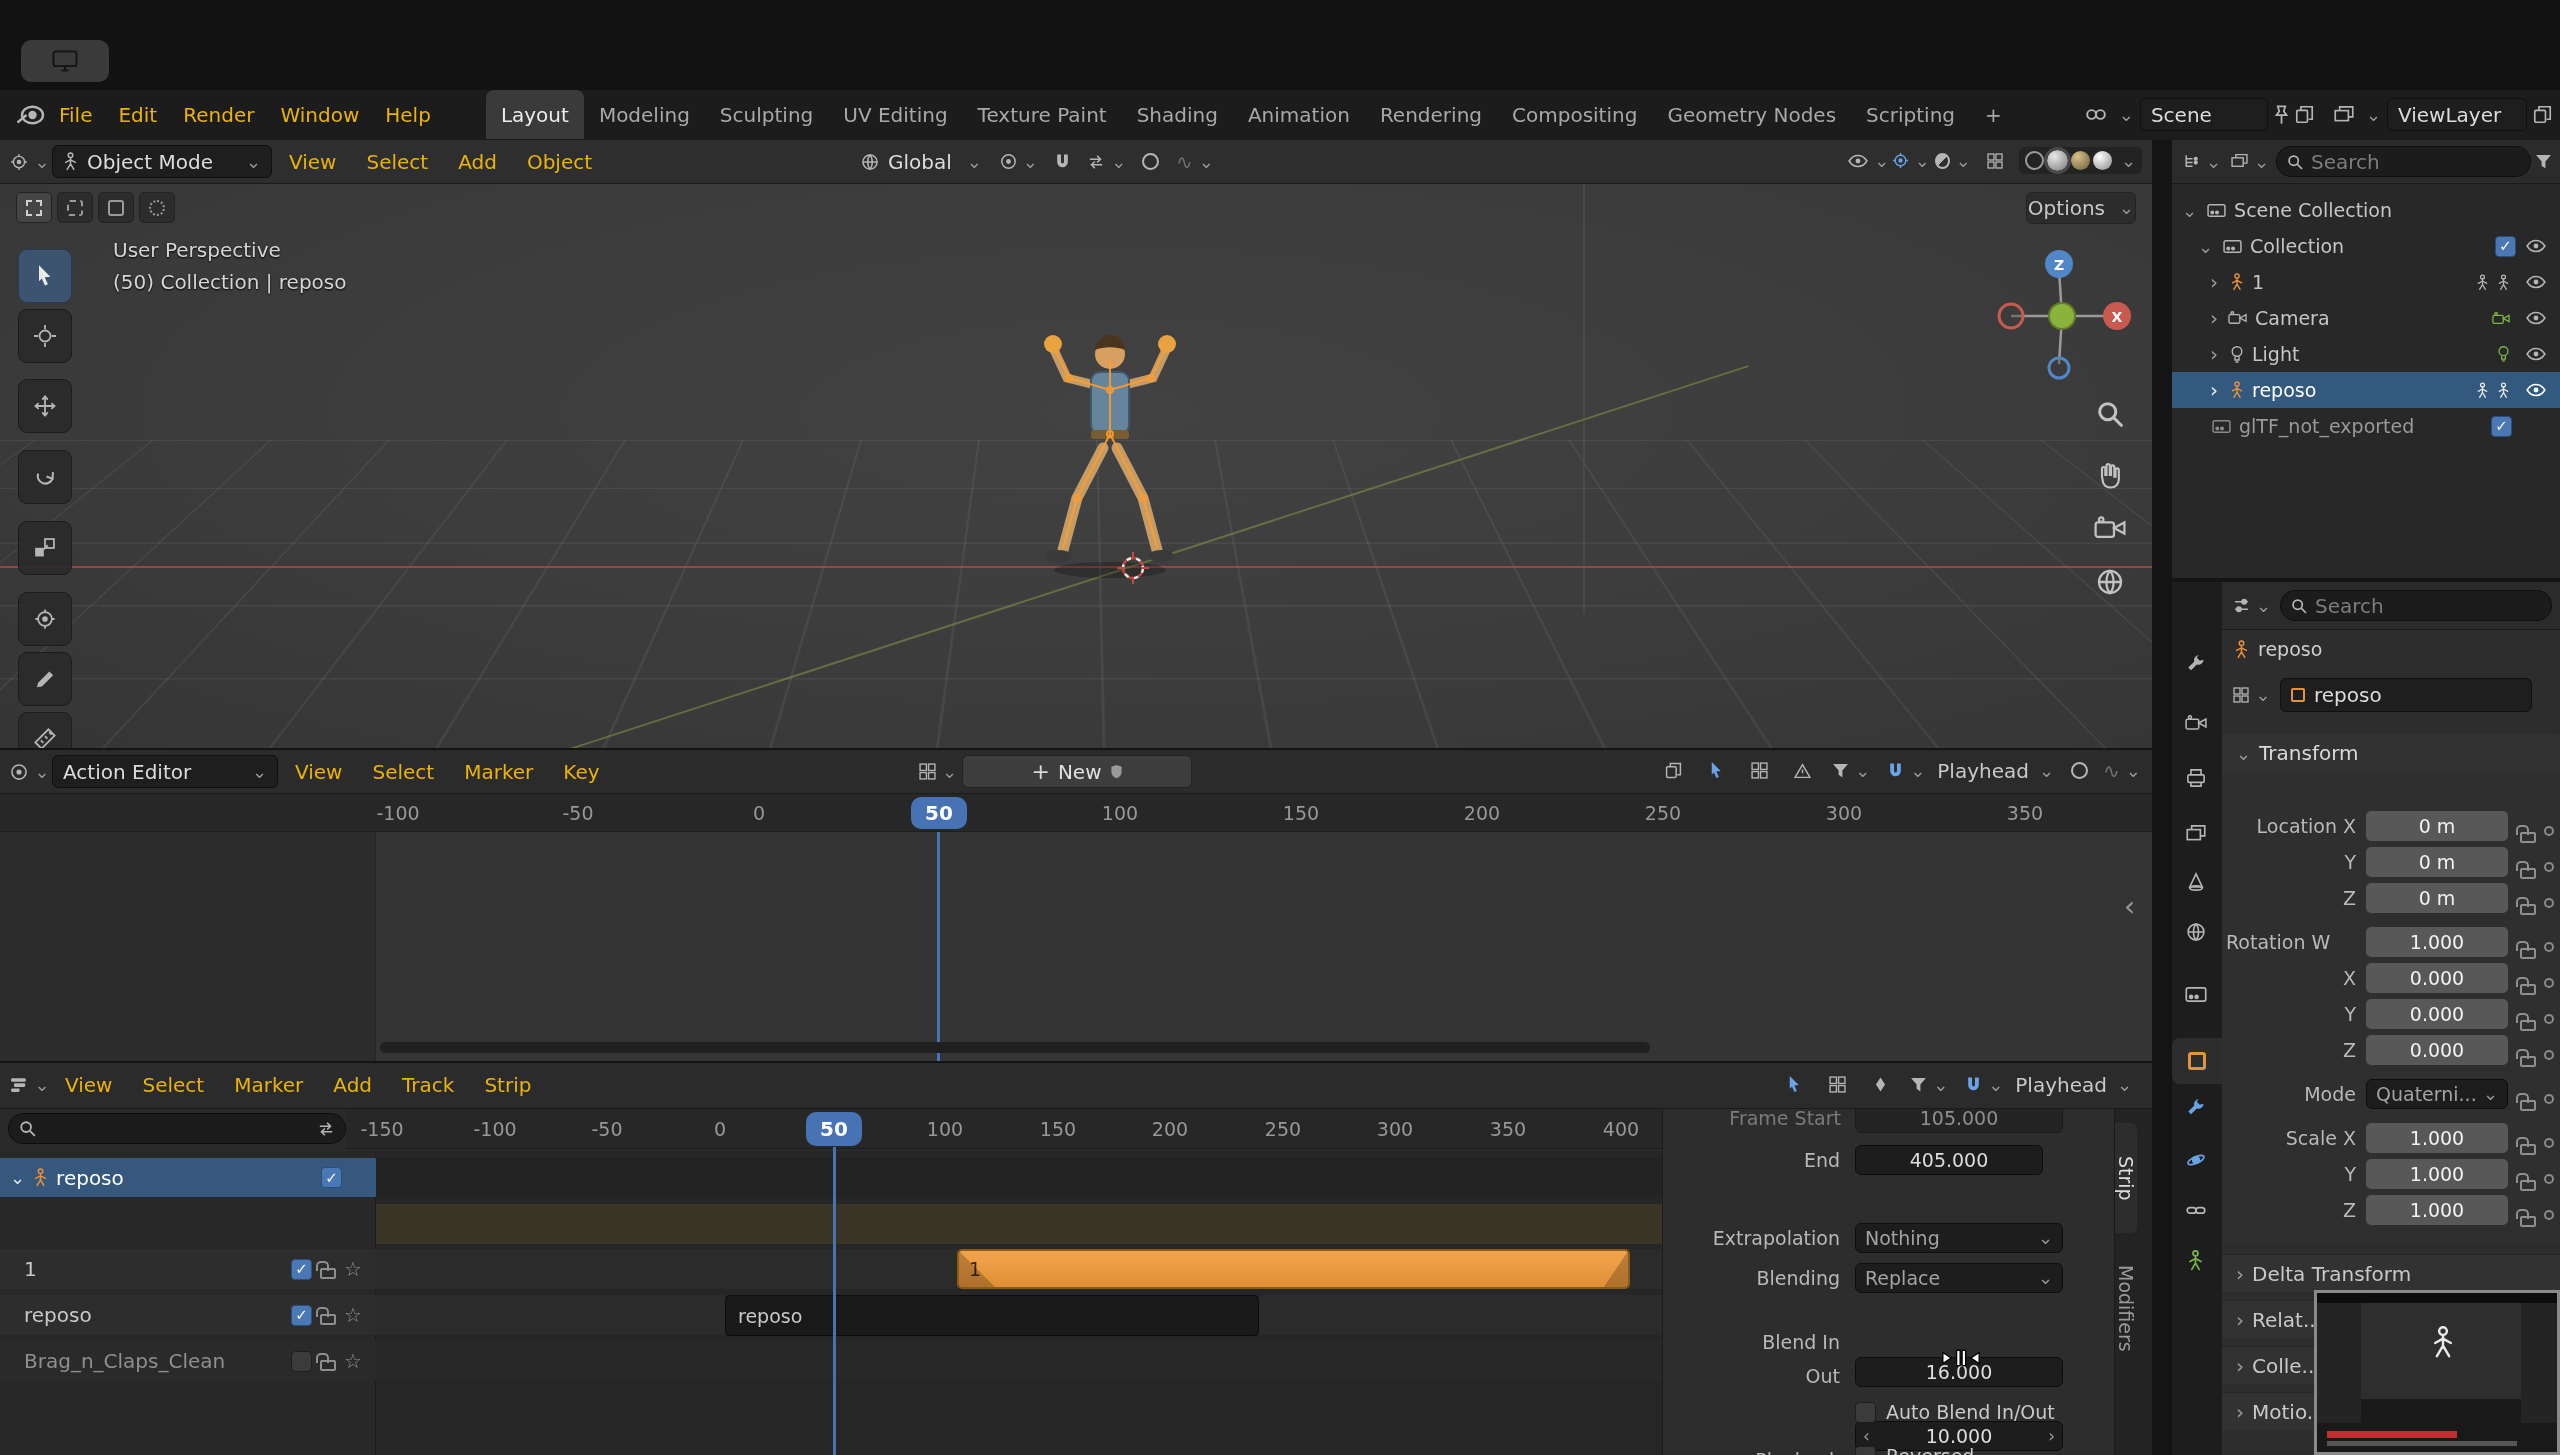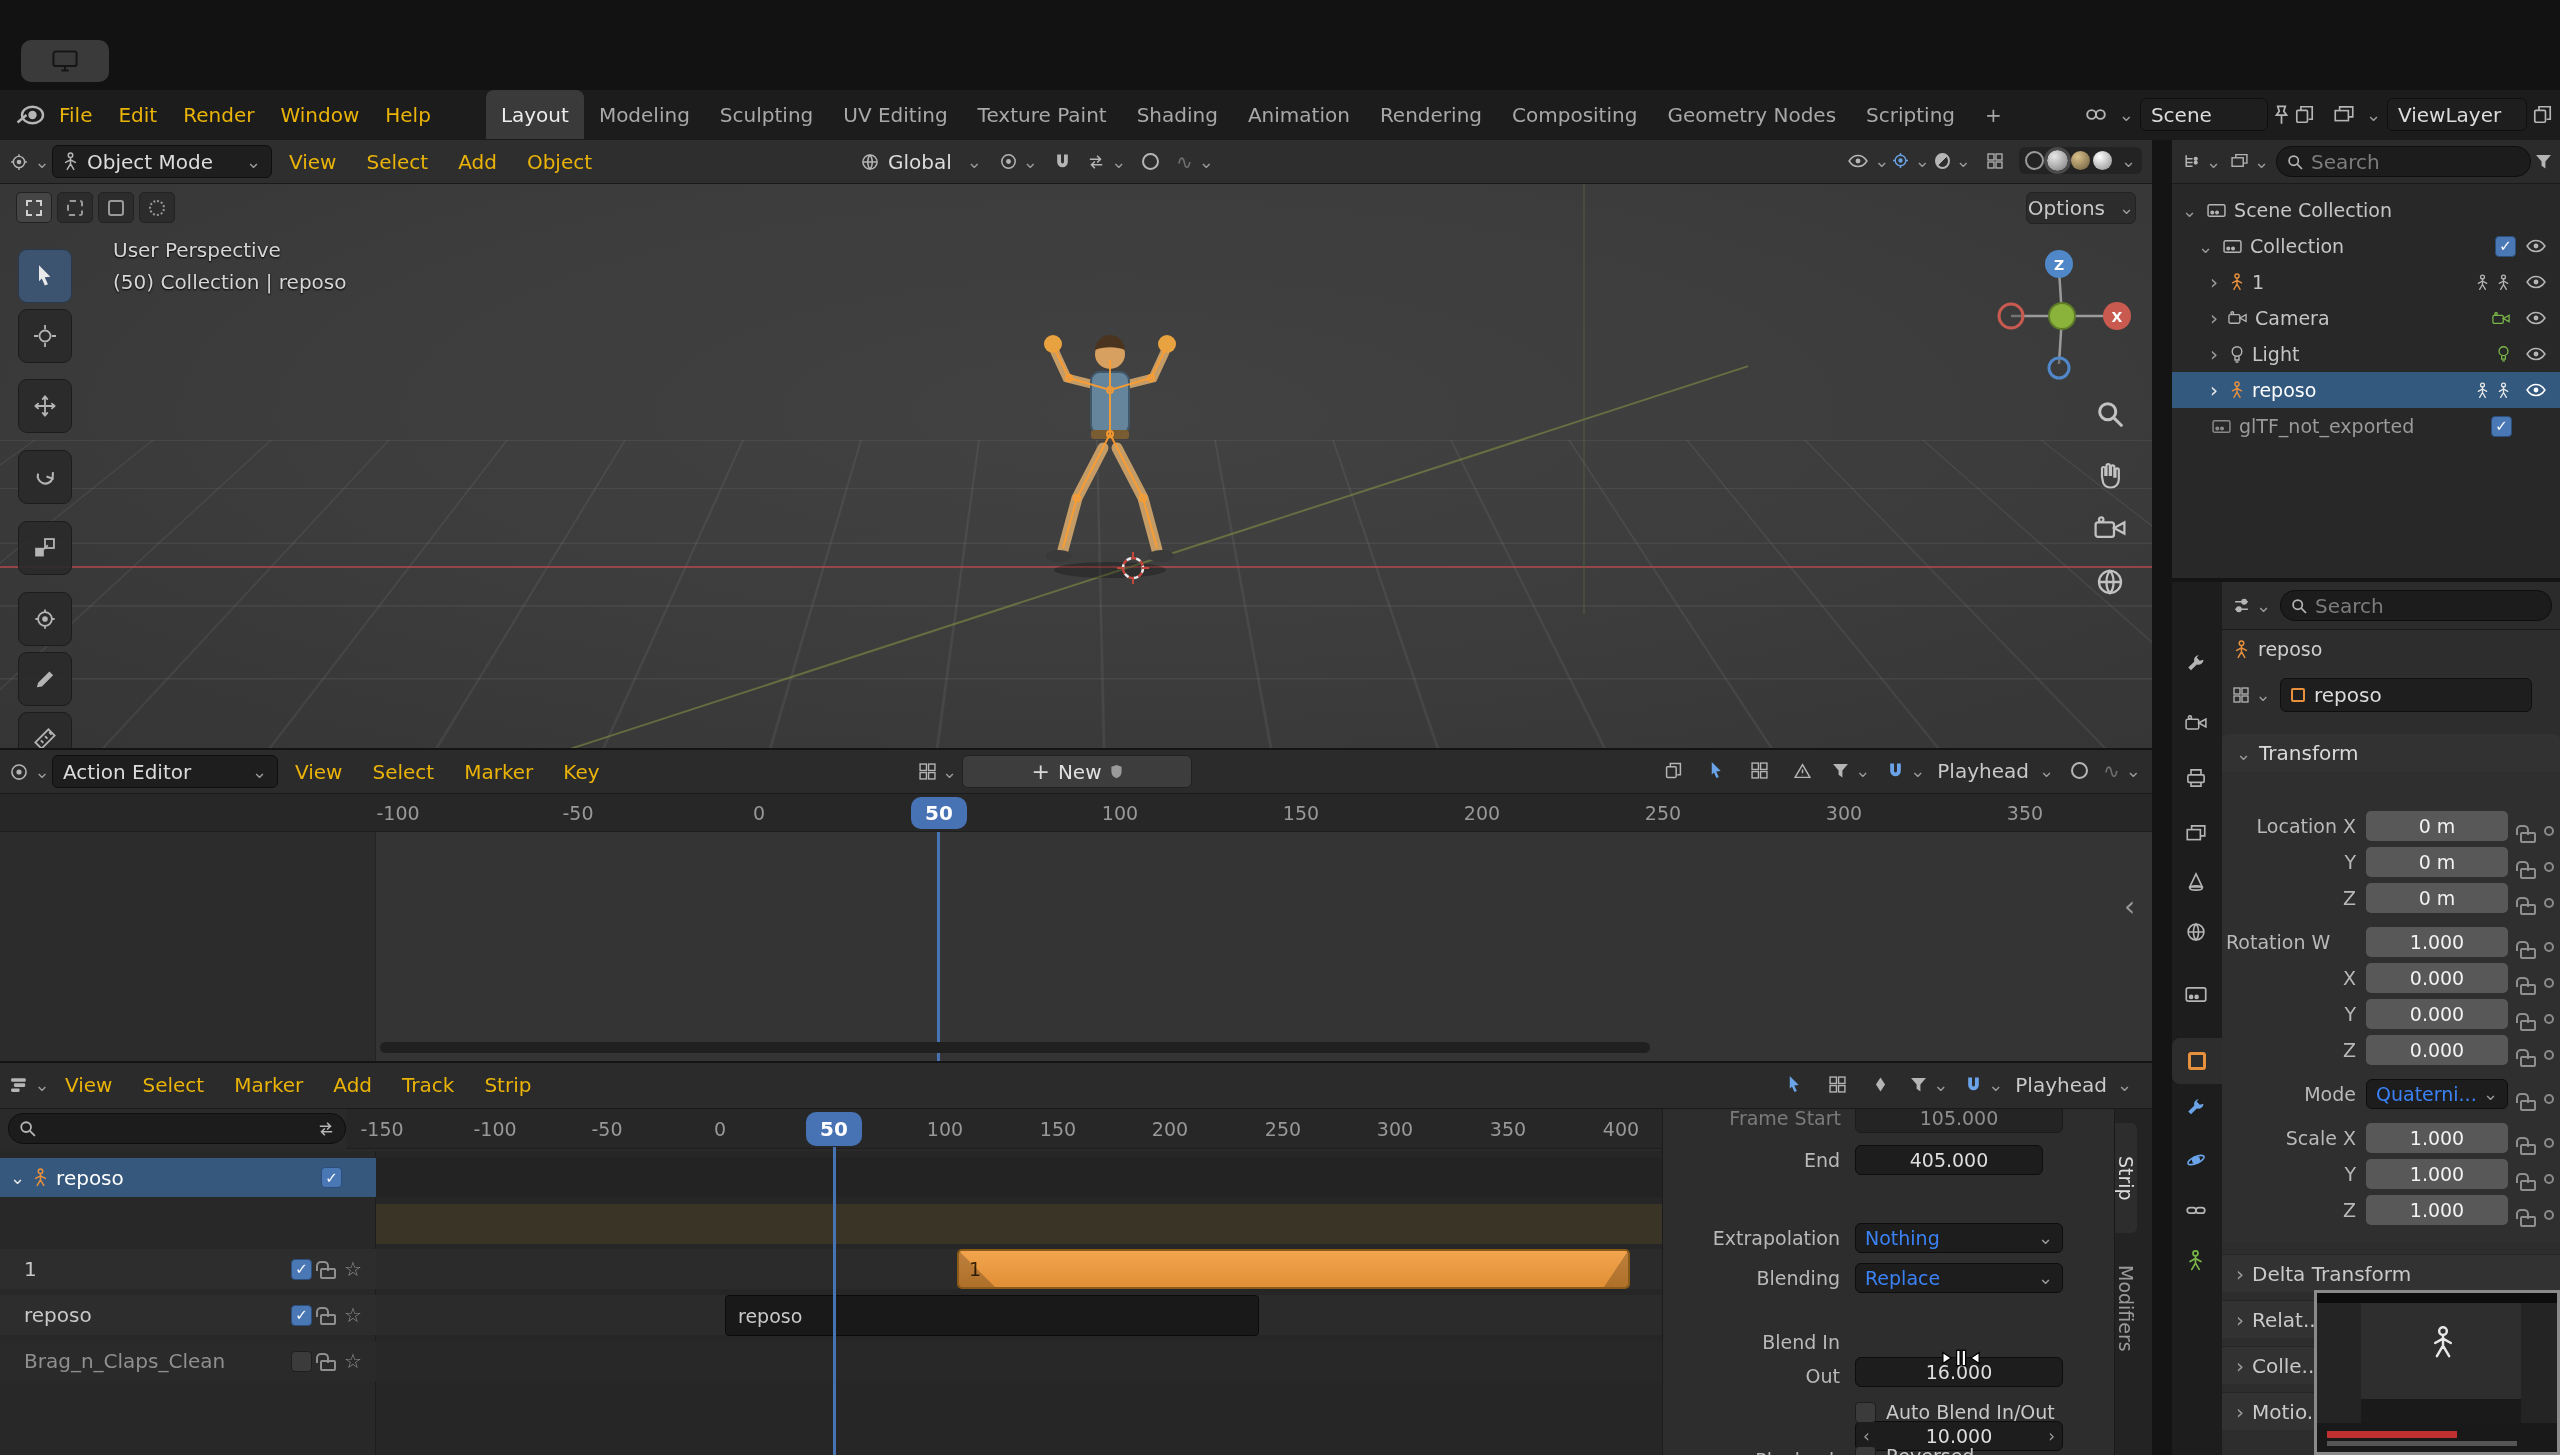--- a/index.html
+++ b/index.html
@@ -28,21 +28,21 @@
   .cb.on::after{content:"\2713";position:absolute;inset:0;display:flex;align-items:center;justify-content:center;color:#fff;font-size:15px}
   .lockico{width:16px;height:11px;border:2px solid #8f8f8f;border-radius:2px;position:relative;margin-top:8px;flex:none}
   .lockico::before{content:"";position:absolute;width:9px;height:8px;border:2px solid #8f8f8f;border-bottom:none;border-radius:5px 5px 0 0;left:-6px;top:-9px}
   .star{color:#909090;font-size:20px;line-height:1}
   .star::before{content:"\2606"}
   .dot{width:10px;height:10px;border:2px solid #8a8a8a;border-radius:50%;flex:none}
   .circ{width:17px;height:17px;border:2px solid #b5b5b5;border-radius:50%}
   
   .slider{background:#585858;border-radius:5px;height:30px;display:flex;align-items:center;justify-content:center;color:#f2f2f2;font-size:19px}
   .numfield{background:#1d1d1d;border:1px solid #0d0d0d;border-radius:6px;height:30px;display:flex;align-items:center;justify-content:center;color:#dedede;font-size:19px;position:relative}
-  .dropfield{background:#1d1d1d;border:1px solid #0d0d0d;border-radius:6px;height:30px;display:flex;align-items:center;padding:0 9px;color:#3b82f6;font-size:19px}
+  .dropfield{background:#1d1d1d;border:1px solid #0d0d0d;border-radius:6px;height:30px;display:flex;align-items:center;padding:0 9px;color:#a3a3a3;font-size:19px}
   .dropfield .chev{margin-left:auto}
   .sblabel{position:absolute;color:#b9b9b9;font-size:19px;text-align:right;width:170px}
   
   .rl{position:absolute;top:50%;transform:translate(-50%,-50%);color:#989898;font-size:19px}
   .framebadge{position:absolute;background:#4772b3;border-radius:10px;color:#fff;font-weight:bold;font-size:20px;display:flex;align-items:center;justify-content:center}
   .playhead{position:absolute;width:3px;background:#4772b3}
   
   .wtab{padding:0 15px;height:49px;display:flex;align-items:center;color:#a8a8a8;white-space:nowrap}
   .wtab.active{background:#3a3a3a;color:#ececec;border-radius:8px 8px 0 0}
   

